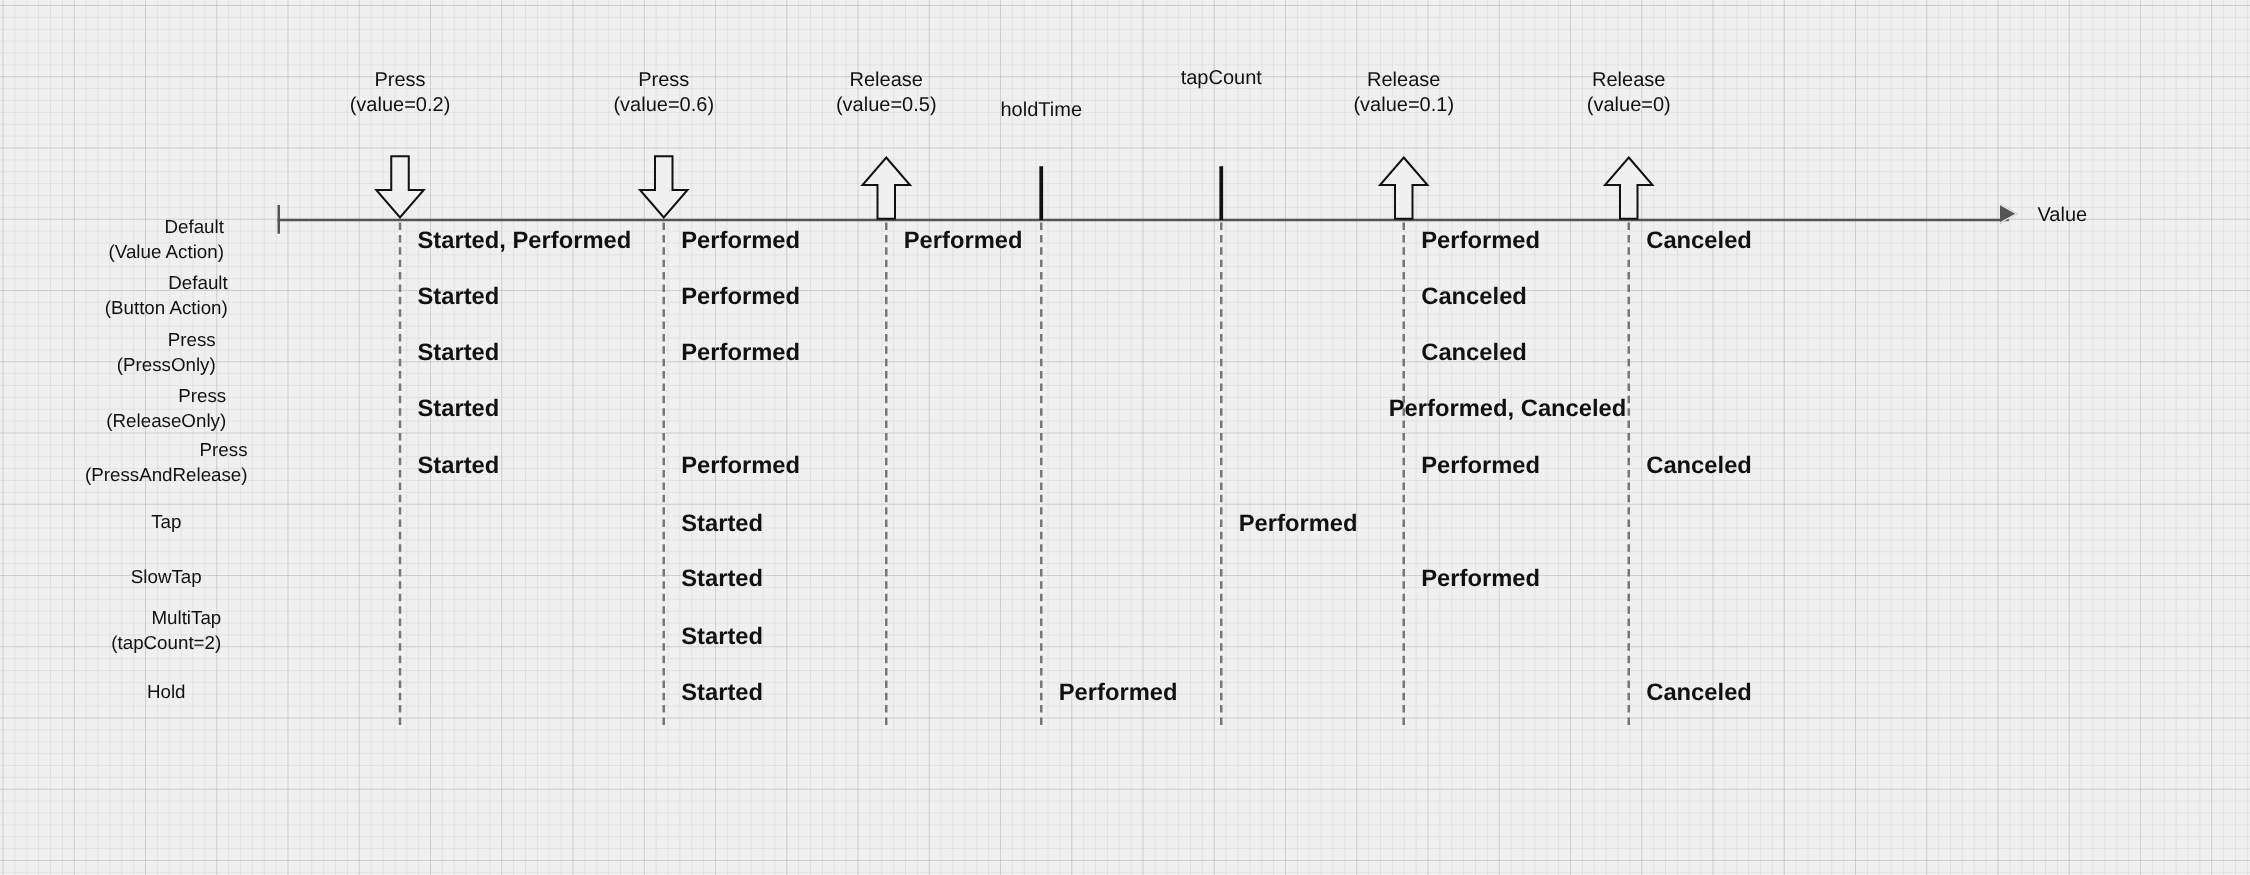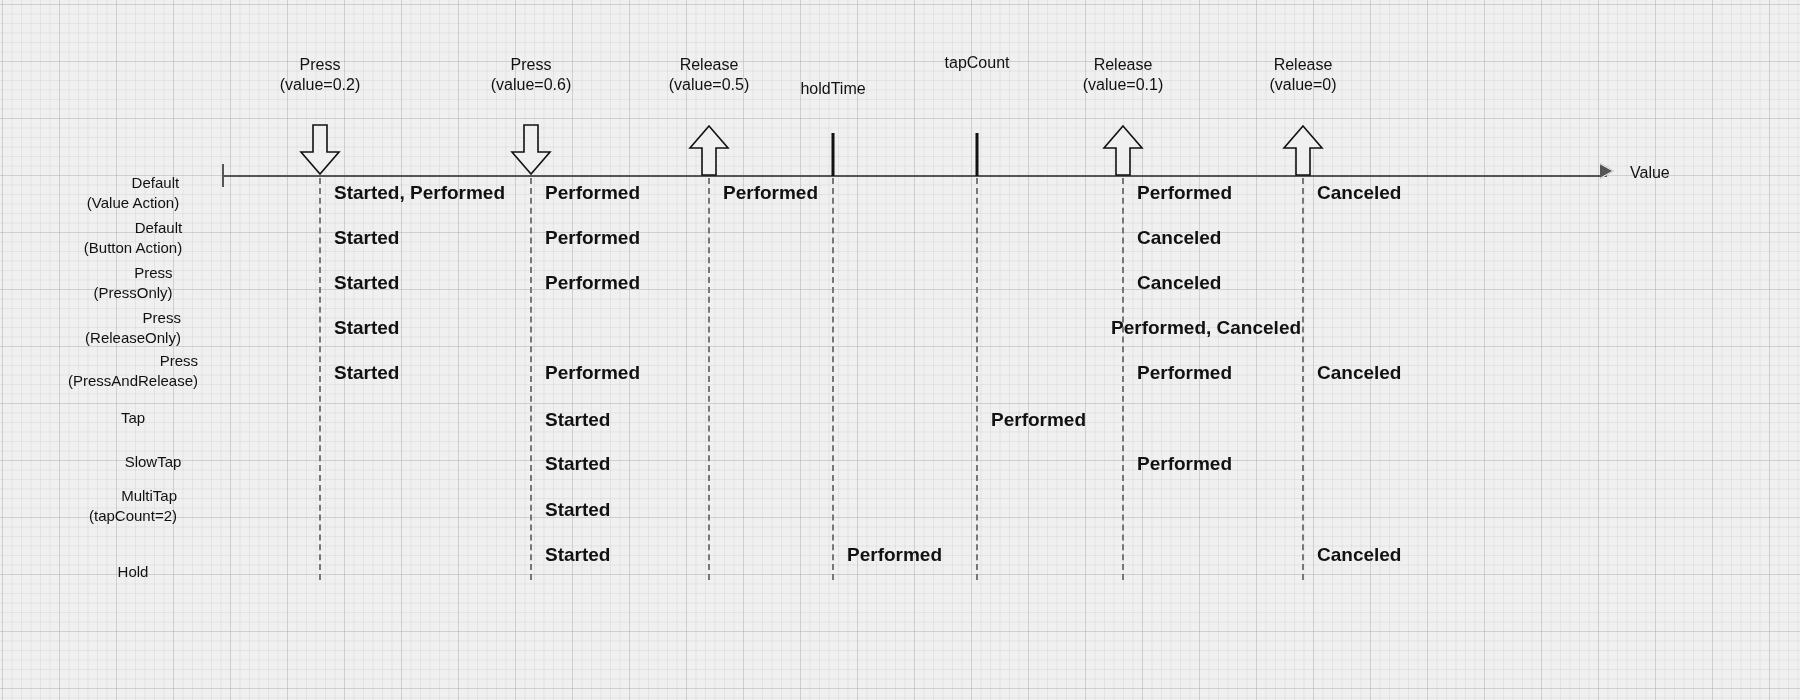--- a/index.html
+++ b/index.html
@@ -158,25 +158,25 @@
       <div class="cell" style="left: 1111px; top: 328px;">Performed, Canceled</div>
       <div class="row-label" style="left: 133px; top: 370px;">Press
 (PressAndRelease)</div>
       <div class="cell" style="left: 334px; top: 373px;">Started</div>
       <div class="cell" style="left: 545px; top: 373px;">Performed</div>
       <div class="cell" style="left: 1137px; top: 373px;">Performed</div>
       <div class="cell" style="left: 1317px; top: 373px;">Canceled</div>
       <div class="row-label" style="left: 133px; top: 418px;">Tap</div>
       <div class="cell" style="left: 545px; top: 420px;">Started</div>
       <div class="cell" style="left: 991px; top: 420px;">Performed</div>
-      <div class="row-label" style="left: 133px; top: 462px; margin-left: 20px;">SlowTap</div>
+      <div class="row-label" style="left: 133px; top: 462px;">SlowTap</div>
       <div class="cell" style="left: 545px; top: 464px;">Started</div>
       <div class="cell" style="left: 1137px; top: 464px;">Performed</div>
       <div class="row-label" style="left: 133px; top: 505px;">MultiTap
 (tapCount=2)</div>
       <div class="cell" style="left: 545px; top: 510px;">Started</div>
-      <div class="row-label" style="left: 133px; top: 572px;">Hold</div>
+      <div class="row-label" style="left: 133px; top: 554px;">Hold</div>
       <div class="cell" style="left: 545px; top: 555px;">Started</div>
       <div class="cell" style="left: 847px; top: 555px;">Performed</div>
       <div class="cell" style="left: 1317px; top: 555px;">Canceled</div>
     </div>
 
 </div>
 
 </body></html>

